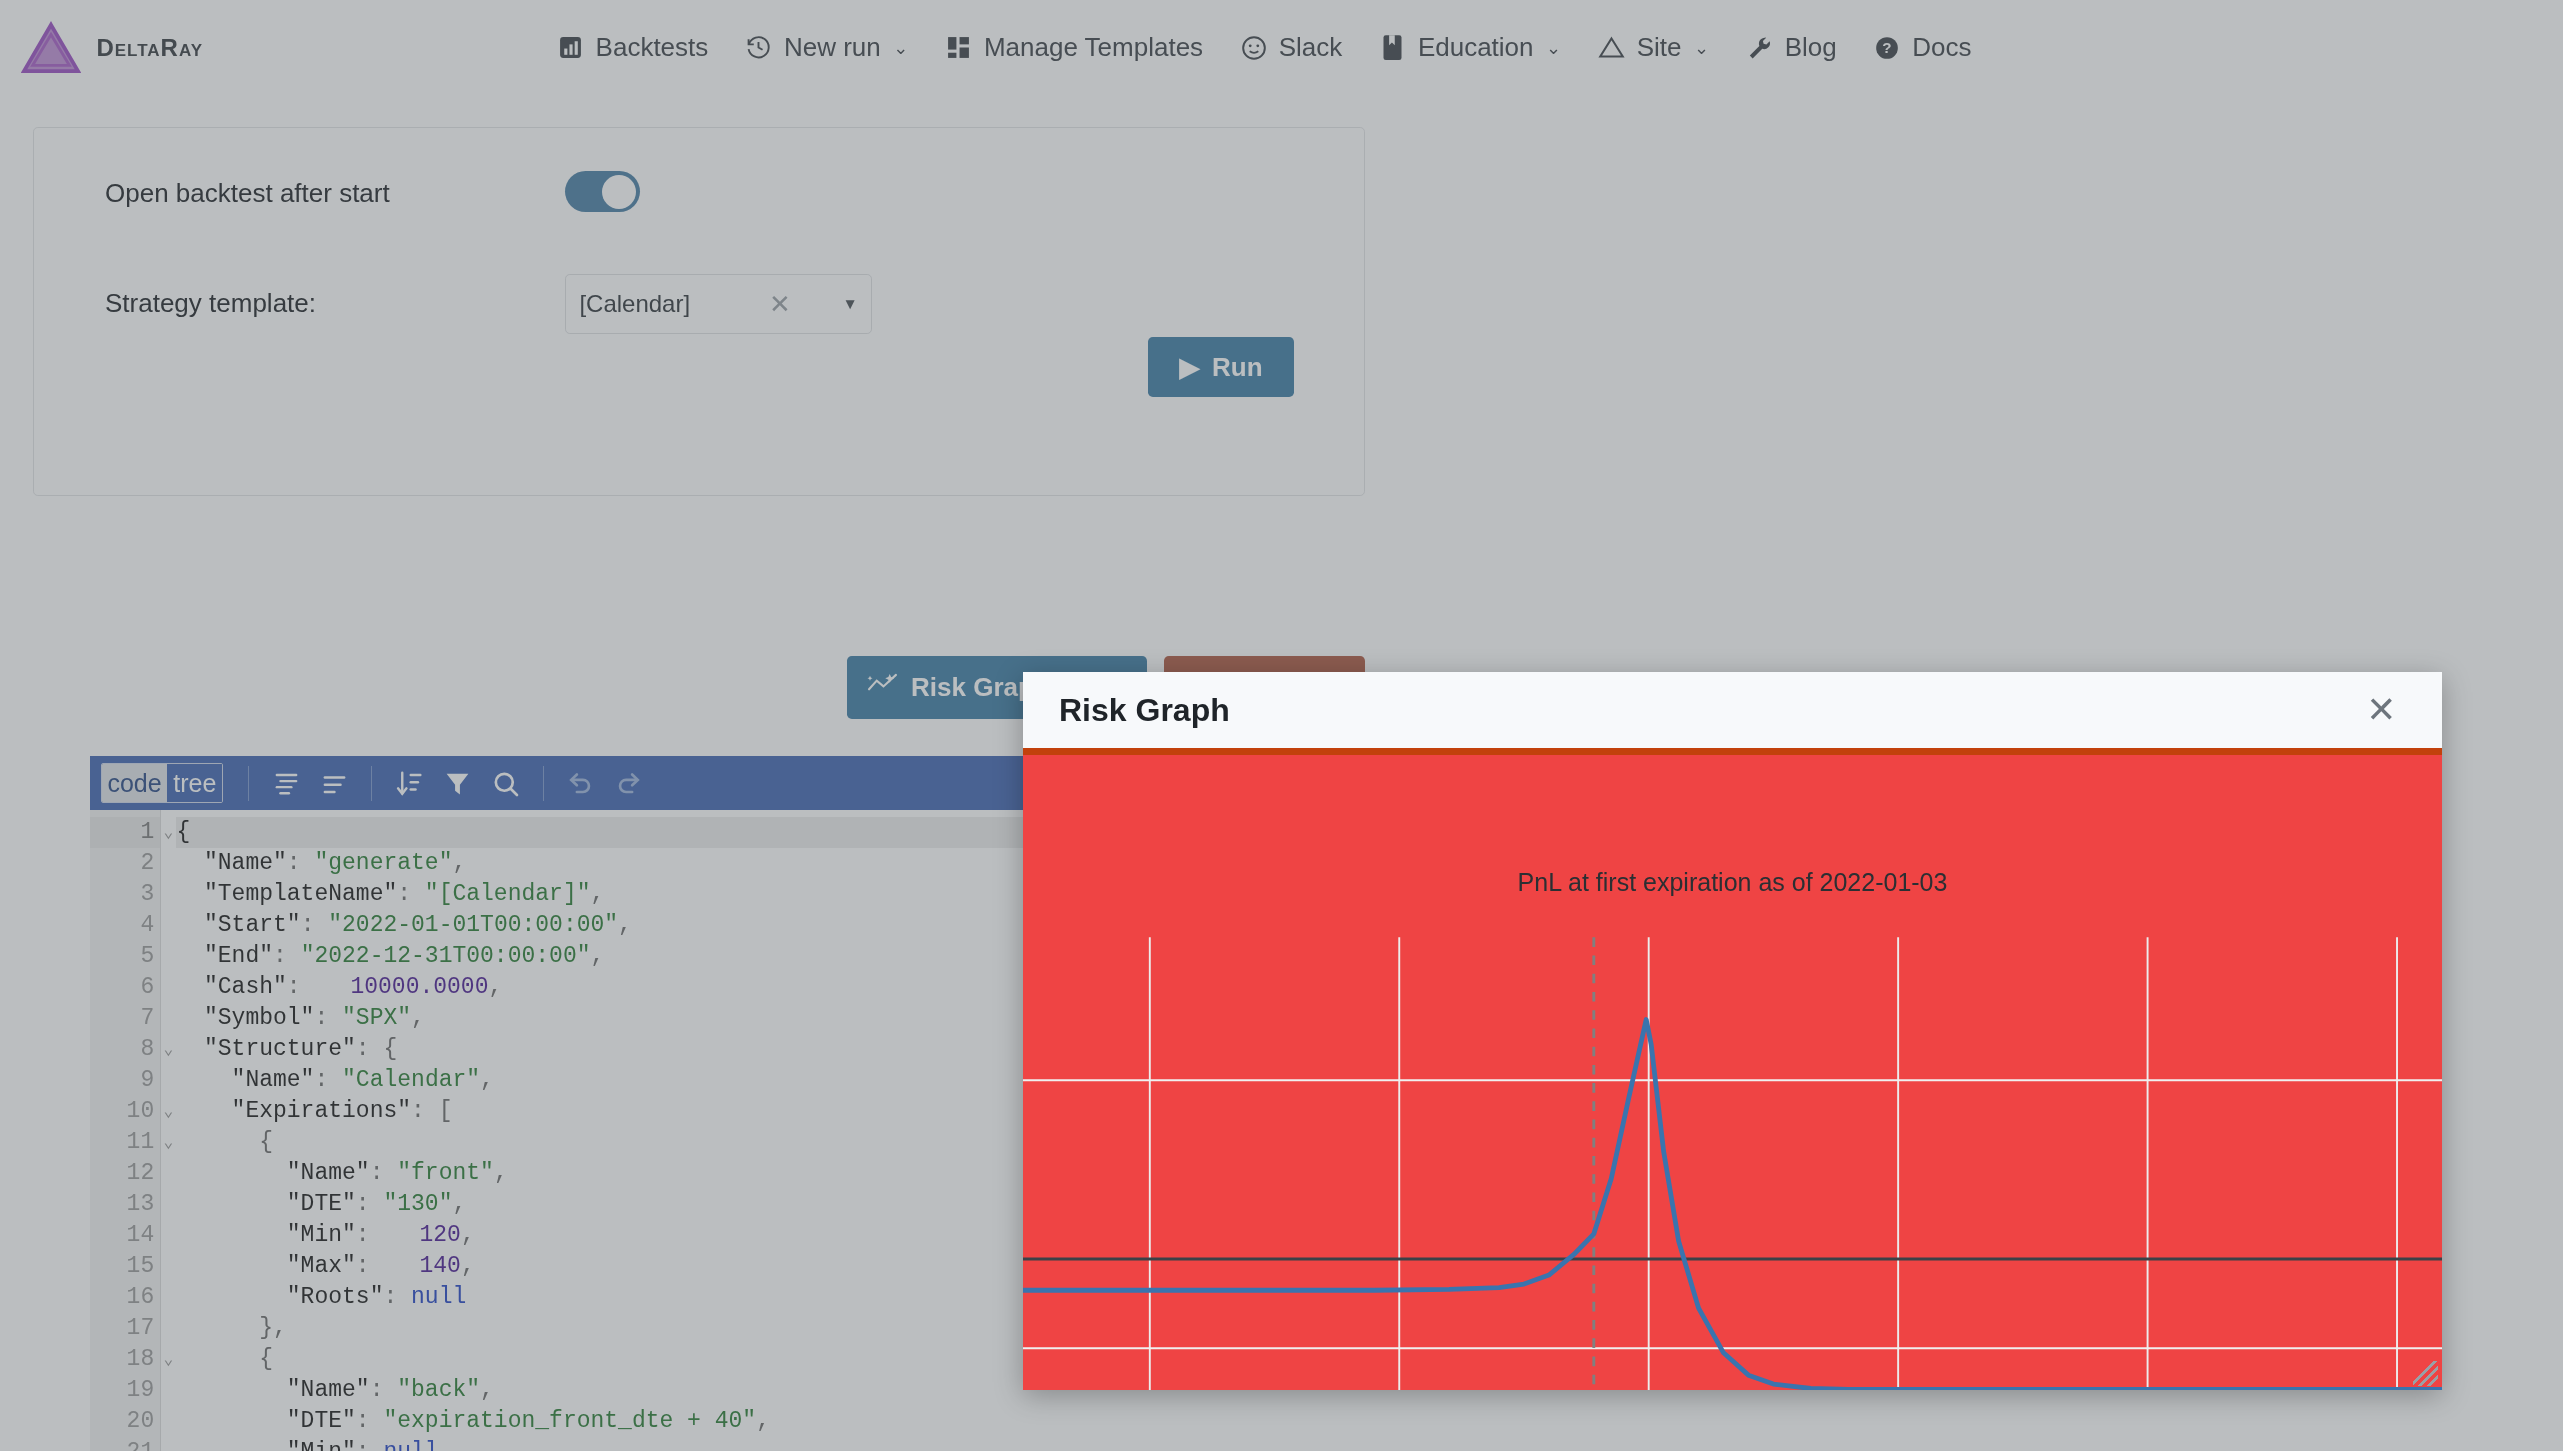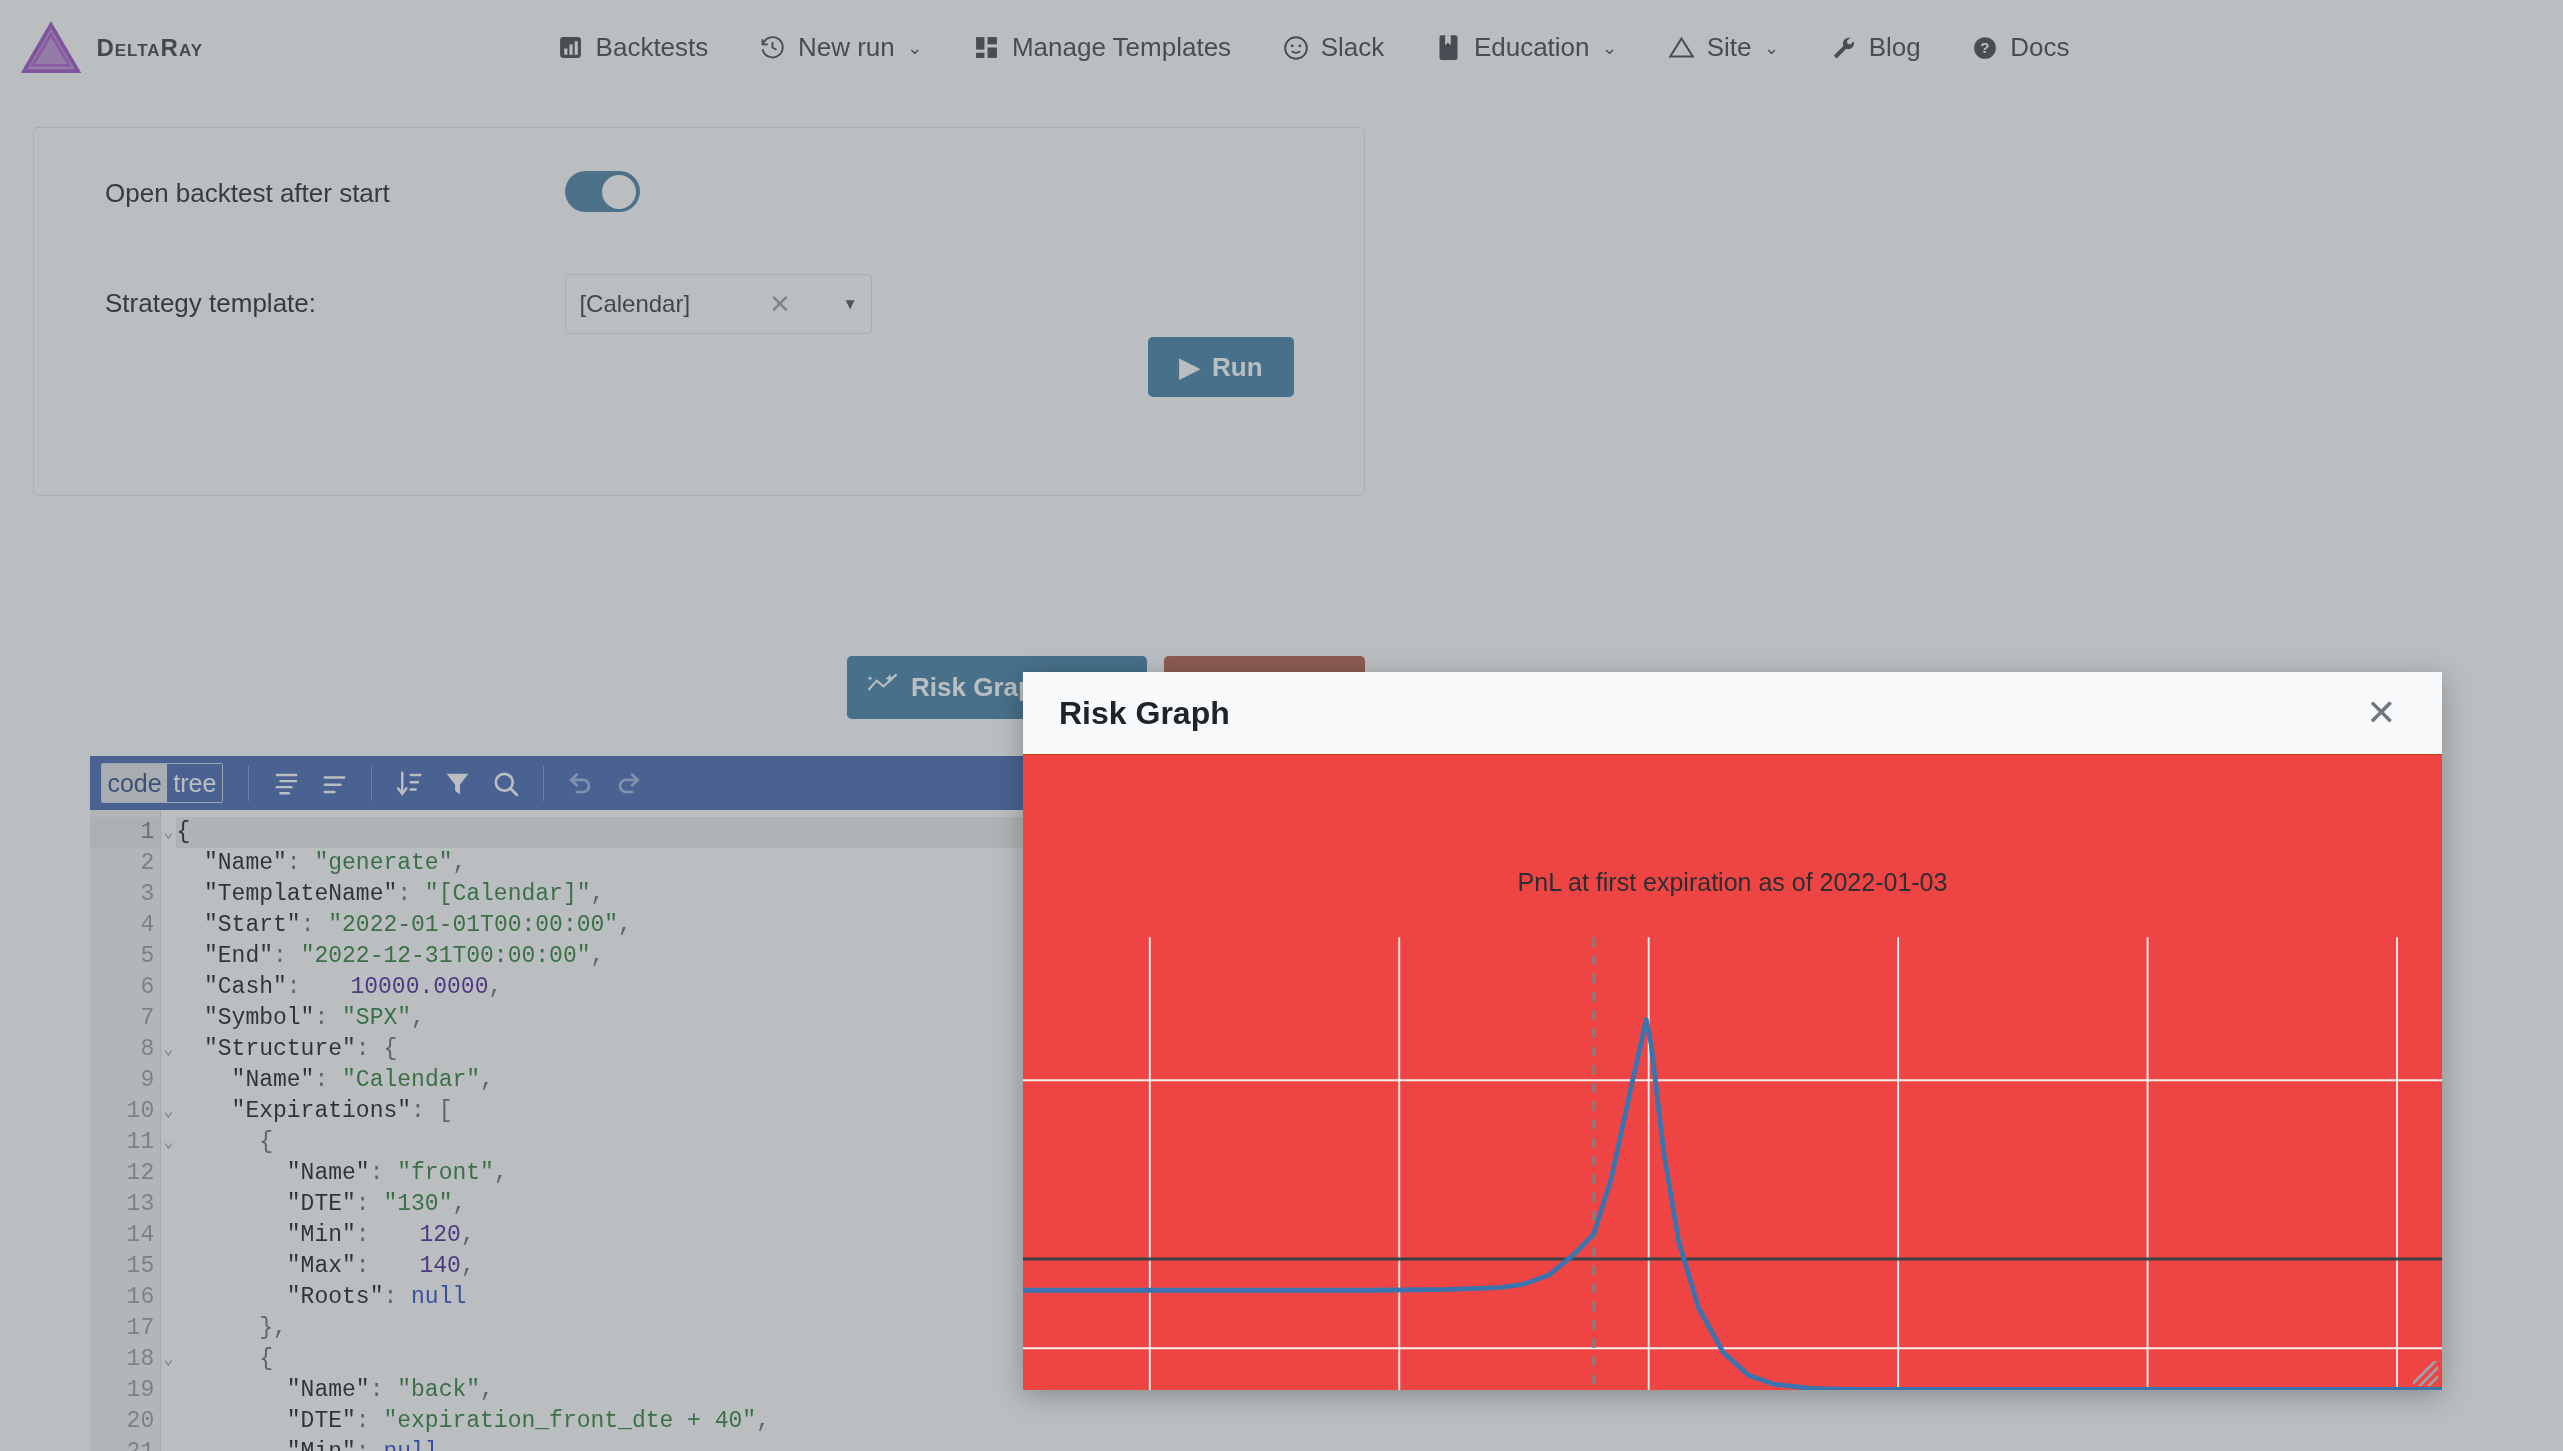--- a/index.html
+++ b/index.html
@@ -17,21 +17,21 @@
     background: #ffffff;
     border-bottom: 1px solid #e2e4e6;
     display: flex; align-items: center;
   }
   .brand { display: flex; align-items: center; gap: 15.4px; padding-left: 21px; width: 538px; }
   .brand-logo { width: 60px; height: 54px; position: relative; }
   .brand-name {
     font-size: 24px; letter-spacing: 1px; color: #3a3f44; font-weight: 600;
     font-variant: small-caps;
   }
-  .navitems { display: flex; align-items: center; gap: 14px; }
+  .navitems { display: flex; align-items: center; gap: 0px; }
   .navitem {
     display: flex; align-items: center; gap: 10.6px;
     padding: 7.7px 18px;
     font-size: 26px; color: #3e444a; white-space: nowrap;
   }
   .navitem .caret { font-size: 18px; color: #3e444a; margin-left: 1.9px; }
   .nav-ico { display: inline-flex; align-items: center; justify-content: center; width: 29px; height: 29px; }
 
   
   .content { position: absolute; top: 90px; left: 0; width: 2563px; height: 1361px; background: #ffffff; }
@@ -140,21 +140,21 @@
   }
 
   
   .modal {
     position: absolute; left: 1023px; top: 672px; width: 1419px; height: 718px;
     background: #ffffff; z-index: 60;
     box-shadow: 0 5.8px 27px rgba(0,0,0,0.28);
     display: flex; flex-direction: column; overflow: hidden;
   }
   .modal-header {
-    height: 83px; background: #f7f9fb; border-bottom: 1px solid #c2410c;
+    height: 83px; background: #f7f9fb; border-bottom: 7px solid #c2410c;
     display: flex; align-items: center; padding: 0 36px;
   }
   .modal-title { font-size: 32px; font-weight: 700; color: #1f2429; flex: 1; }
   .modal-close { font-size: 36px; color: #6d757d; line-height: 1; padding: 3.8px 9.6px; cursor: pointer;}
   .modal-body { flex: 1; position: relative; background: #ef4444; overflow: hidden; padding-left: 36px; }
   .resize-handle {
     position: absolute; right: 3.8px; bottom: 3.8px; width: 25px; height: 25px;
     background:
       linear-gradient(135deg, transparent 0 42%, #9aa0a6 42% 50%, transparent 50% 60%, #9aa0a6 60% 68%, transparent 68% 78%, #9aa0a6 78% 86%, transparent 86%);
   }

